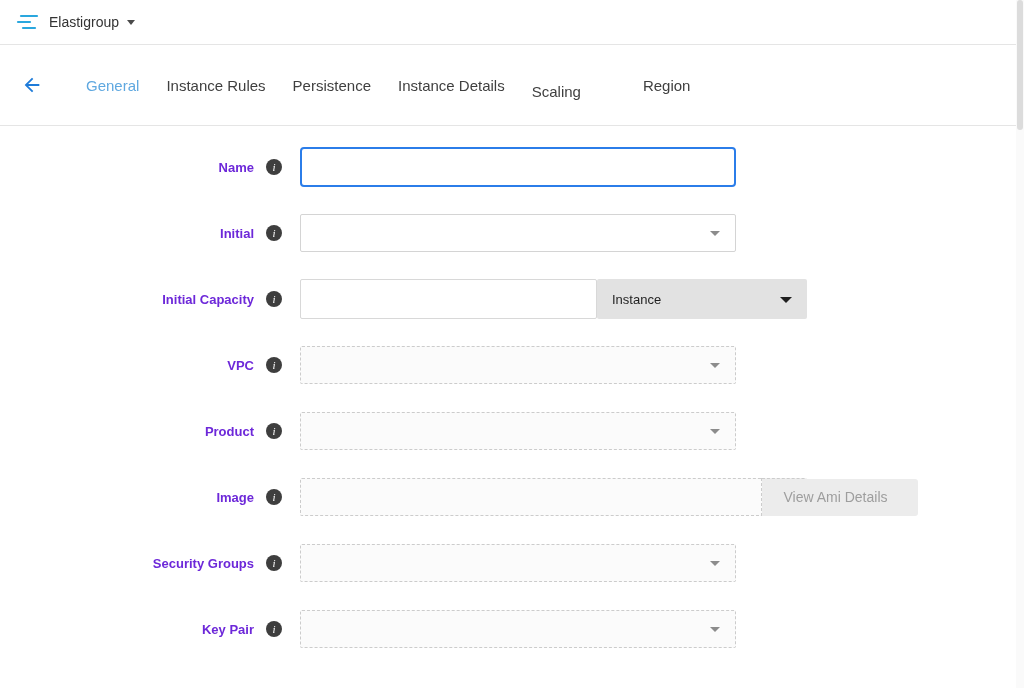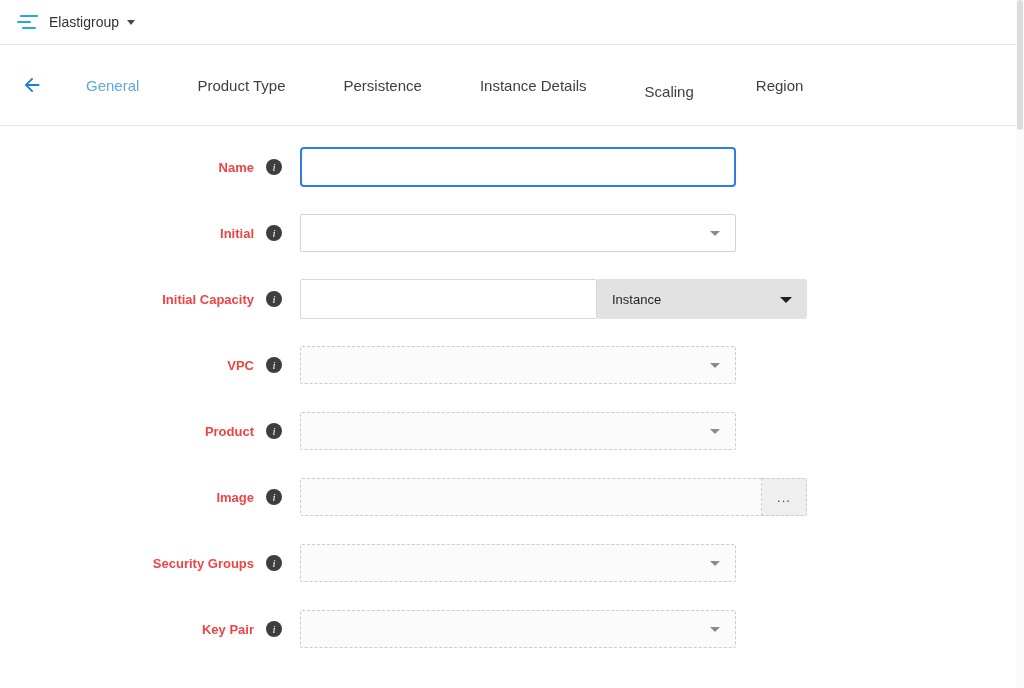--- a/index.html
+++ b/index.html
@@ -43,21 +43,21 @@
     width: 24px; height: 24px;
     margin-right: 42px;
     display: flex; align-items: center; justify-content: center;
     cursor: pointer;
     flex: 0 0 auto;
   }
   .tabs { display: flex; align-items: center; }
   .tab {
     font-size: 15px;
     color: #3f3f3f;
-    margin-right: 58px;
+    margin-right: 27px;
     cursor: pointer;
     white-space: nowrap;
   }
   .tab.active { color: #5fa8e0; }
   .tab:nth-child(5) { margin-right: 62px; margin-top: 13px; }
 
   
   .form-area { padding-top: 21px; }
   .form-row {
     display: flex;
@@ -68,21 +68,21 @@
   .label-col {
     width: 282px;
     display: flex;
     align-items: center;
     justify-content: flex-end;
     flex: 0 0 auto;
   }
   .field-label {
     font-size: 13px;
     font-weight: bold;
-    color: #ef4444;
+    color: #6d28d9;
     text-align: right;
   }
   .info-icon {
     width: 16px; height: 16px;
     margin-left: 12px;
     border-radius: 50%;
     background: #3e3e3e;
     color: #fff;
     font-family: "Liberation Serif", serif;
     font-style: italic;
@@ -242,21 +242,21 @@
 </div>
 
 <div class="navbar">
   <span class="back-btn">
     <svg width="22" height="22" viewBox="0 0 24 24">
       <path fill="#1e7bd9" d="M20 11H7.83l5.59-5.59L12 4l-8 8 8 8 1.41-1.41L7.83 13H20v-2z"></path>
     </svg>
   </span>
   <div class="tabs">
     <span class="tab active">General</span>
-    <span class="tab">Product Type</span>
+    <span class="tab">Instance Rules</span>
     <span class="tab">Persistence</span>
     <span class="tab">Instance Details</span>
     <span class="tab">Scaling</span>
     <span class="tab">Region</span>
   </div>
 </div>
 
 <div class="form-area">
 
   <div class="form-row">
@@ -326,20 +326,21 @@
     <div class="label-col">
       <span class="field-label">Image</span>
       <span class="info-icon">i</span>
     </div>
     <div class="control-col">
       <div class="image-input">
         <span></span>
       </div>
       <div class="dots-btn">...</div>
     </div>
+    <button class="side-btn">View Ami Details</button>
   </div>
 
   <div class="form-row">
     <div class="label-col">
       <span class="field-label">Security Groups</span>
       <span class="info-icon">i</span>
     </div>
     <div class="control-col">
       <div class="select-box disabled">
         <span></span>

